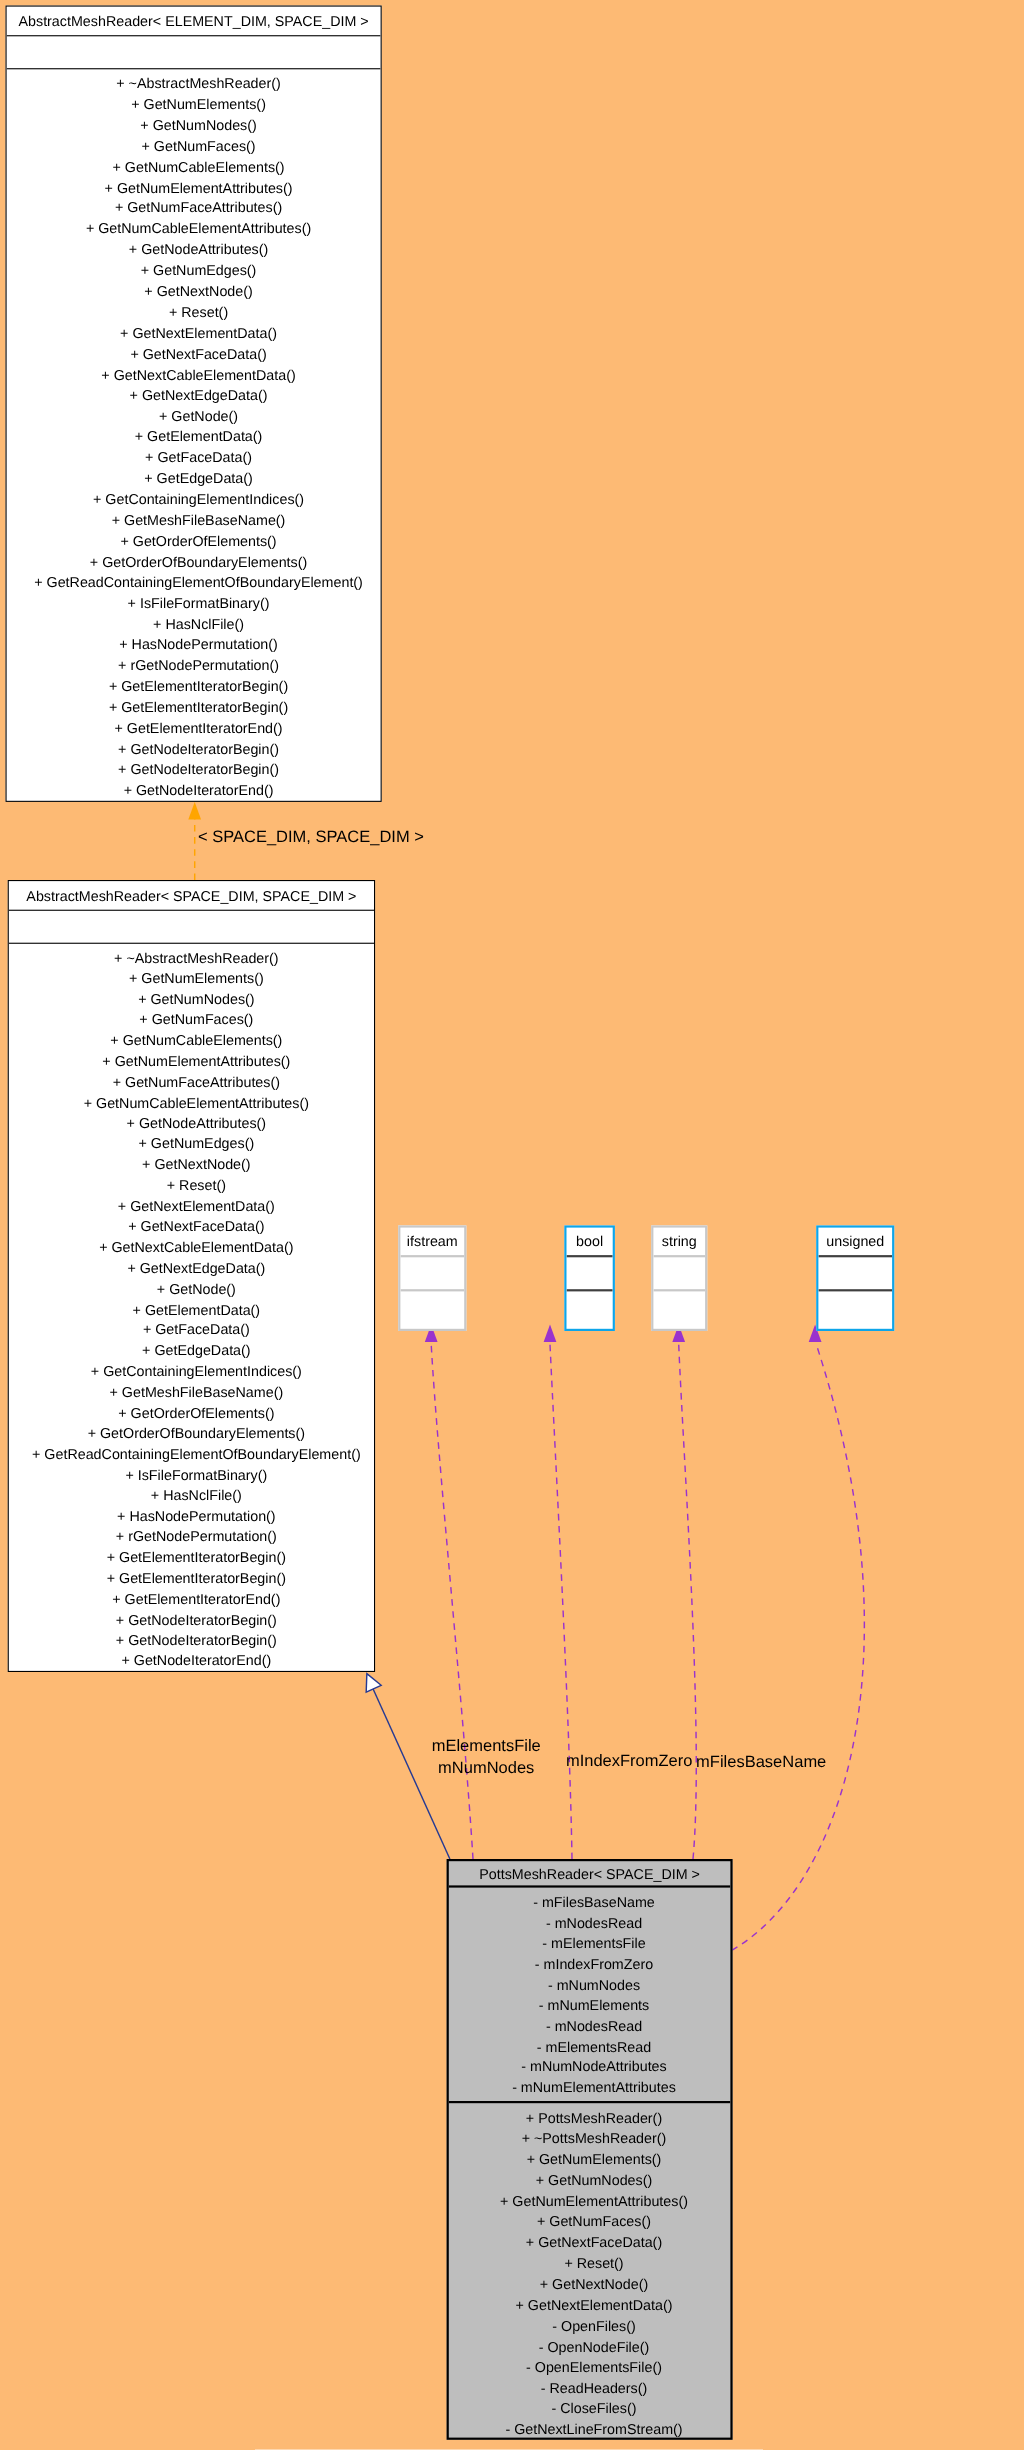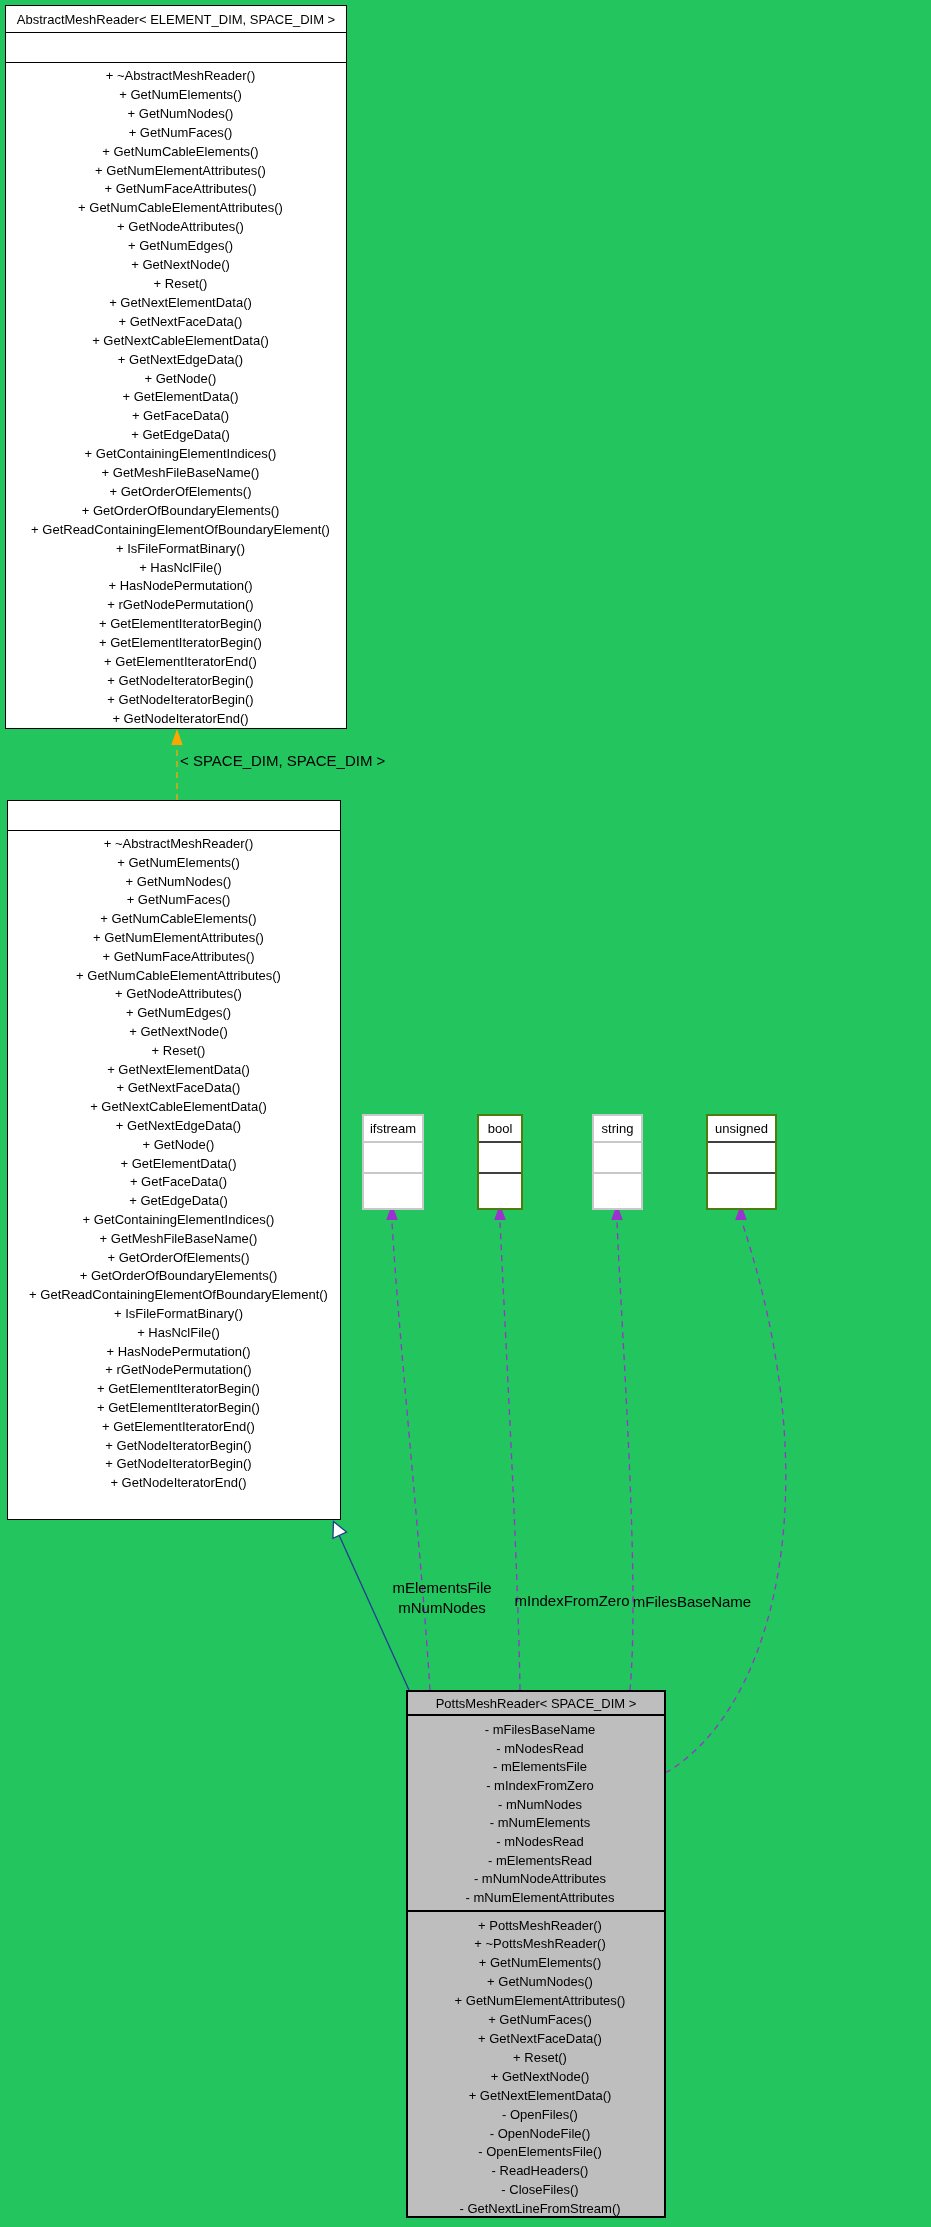--- a/index.html
+++ b/index.html
@@ -1,17 +1,17 @@
 <!DOCTYPE html>
 <html><head>
 <meta charset="utf-8">
 <style>
   html,body { margin:0; padding:0; background:#ffffff; }
   body { font-family:"Liberation Sans", sans-serif; color:#000; }
-  #canvas { position:relative; width:931px; height:2227px; background:#22c55e; overflow:hidden; }
+  #canvas { position:relative; width:931px; height:2227px; background:#fdba74; overflow:hidden; }
 
   
   .classbox {
     position:absolute; background:#fff; border:1px solid #000;
     box-sizing:border-box; overflow:hidden;
   }
   .cb-title {
     font-size:13px; text-align:center; white-space:nowrap;
     padding:6px 4px 5px; border-bottom:1px solid #000;
   }
@@ -33,21 +33,21 @@
   .potts-attrs li { line-height:18.65px; }
   .potts-methods { padding:5px 2px 0 10px; }
   .potts-methods li { line-height:18.9px; }
 
   
   .typebox {
     position:absolute; top:1114px; height:96px; background:#fff;
     box-sizing:border-box; text-align:center; overflow:hidden;
   }
   .tb-light { border:2px solid #c8c8c8; }
-  .tb-dark  { border:2px solid #4d7c0f; }
+  .tb-dark  { border:2px solid #0ea5e9;margin-left:36px; }
   .tb-title { font-size:13px; line-height:25px; white-space:nowrap; }
   .tb-light .tb-title { border-bottom:2px solid #c8c8c8; }
   .tb-dark  .tb-title { border-bottom:2px solid #404040; }
   .tb-mid { height:29px; }
   .tb-light .tb-mid { border-bottom:2px solid #c8c8c8; }
   .tb-dark  .tb-mid { border-bottom:2px solid #404040; }
   #tb-ifstream { left:362px; width:62px; }
   #tb-bool     { left:477px; width:46px; }
   #tb-string   { left:592px; width:51px; }
   #tb-unsigned { left:706px; width:71px; }
@@ -135,20 +135,21 @@
         <li>+ GetElementIteratorEnd()</li>
         <li>+ GetNodeIteratorBegin()</li>
         <li>+ GetNodeIteratorBegin()</li>
         <li>+ GetNodeIteratorEnd()</li>
       </ul>
   </div>
 
   <div id="lbl-template-args" class="edge-label">&lt; SPACE_DIM, SPACE_DIM &gt;</div>
 
   <div id="box-instance" class="classbox">
+    <div class="cb-title">AbstractMeshReader&lt; SPACE_DIM, SPACE_DIM &gt;</div>
     <div class="cb-empty"></div>
     <ul class="cb-list">
         <li>+ ~AbstractMeshReader()</li>
         <li>+ GetNumElements()</li>
         <li>+ GetNumNodes()</li>
         <li>+ GetNumFaces()</li>
         <li>+ GetNumCableElements()</li>
         <li>+ GetNumElementAttributes()</li>
         <li>+ GetNumFaceAttributes()</li>
         <li>+ GetNumCableElementAttributes()</li>

